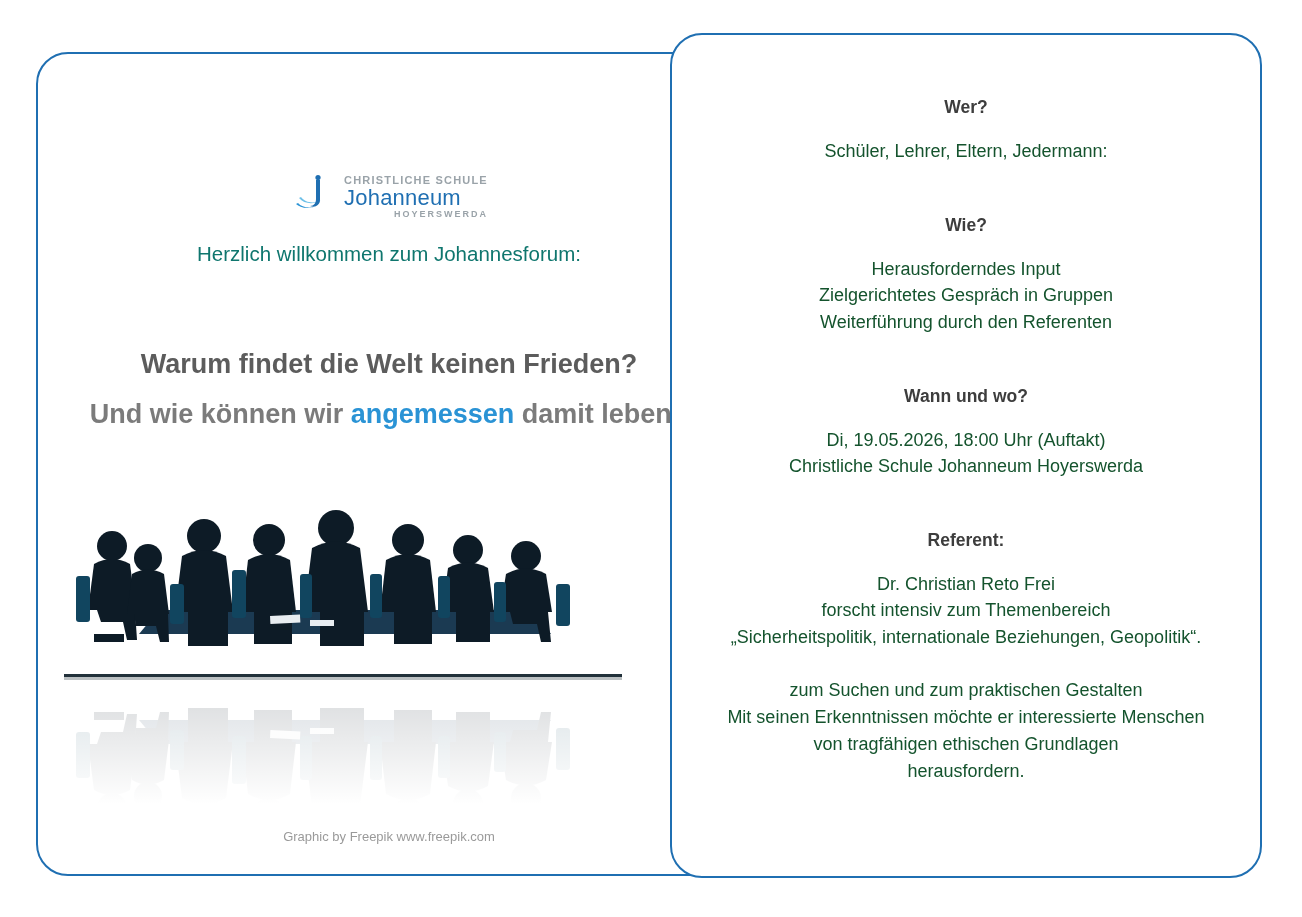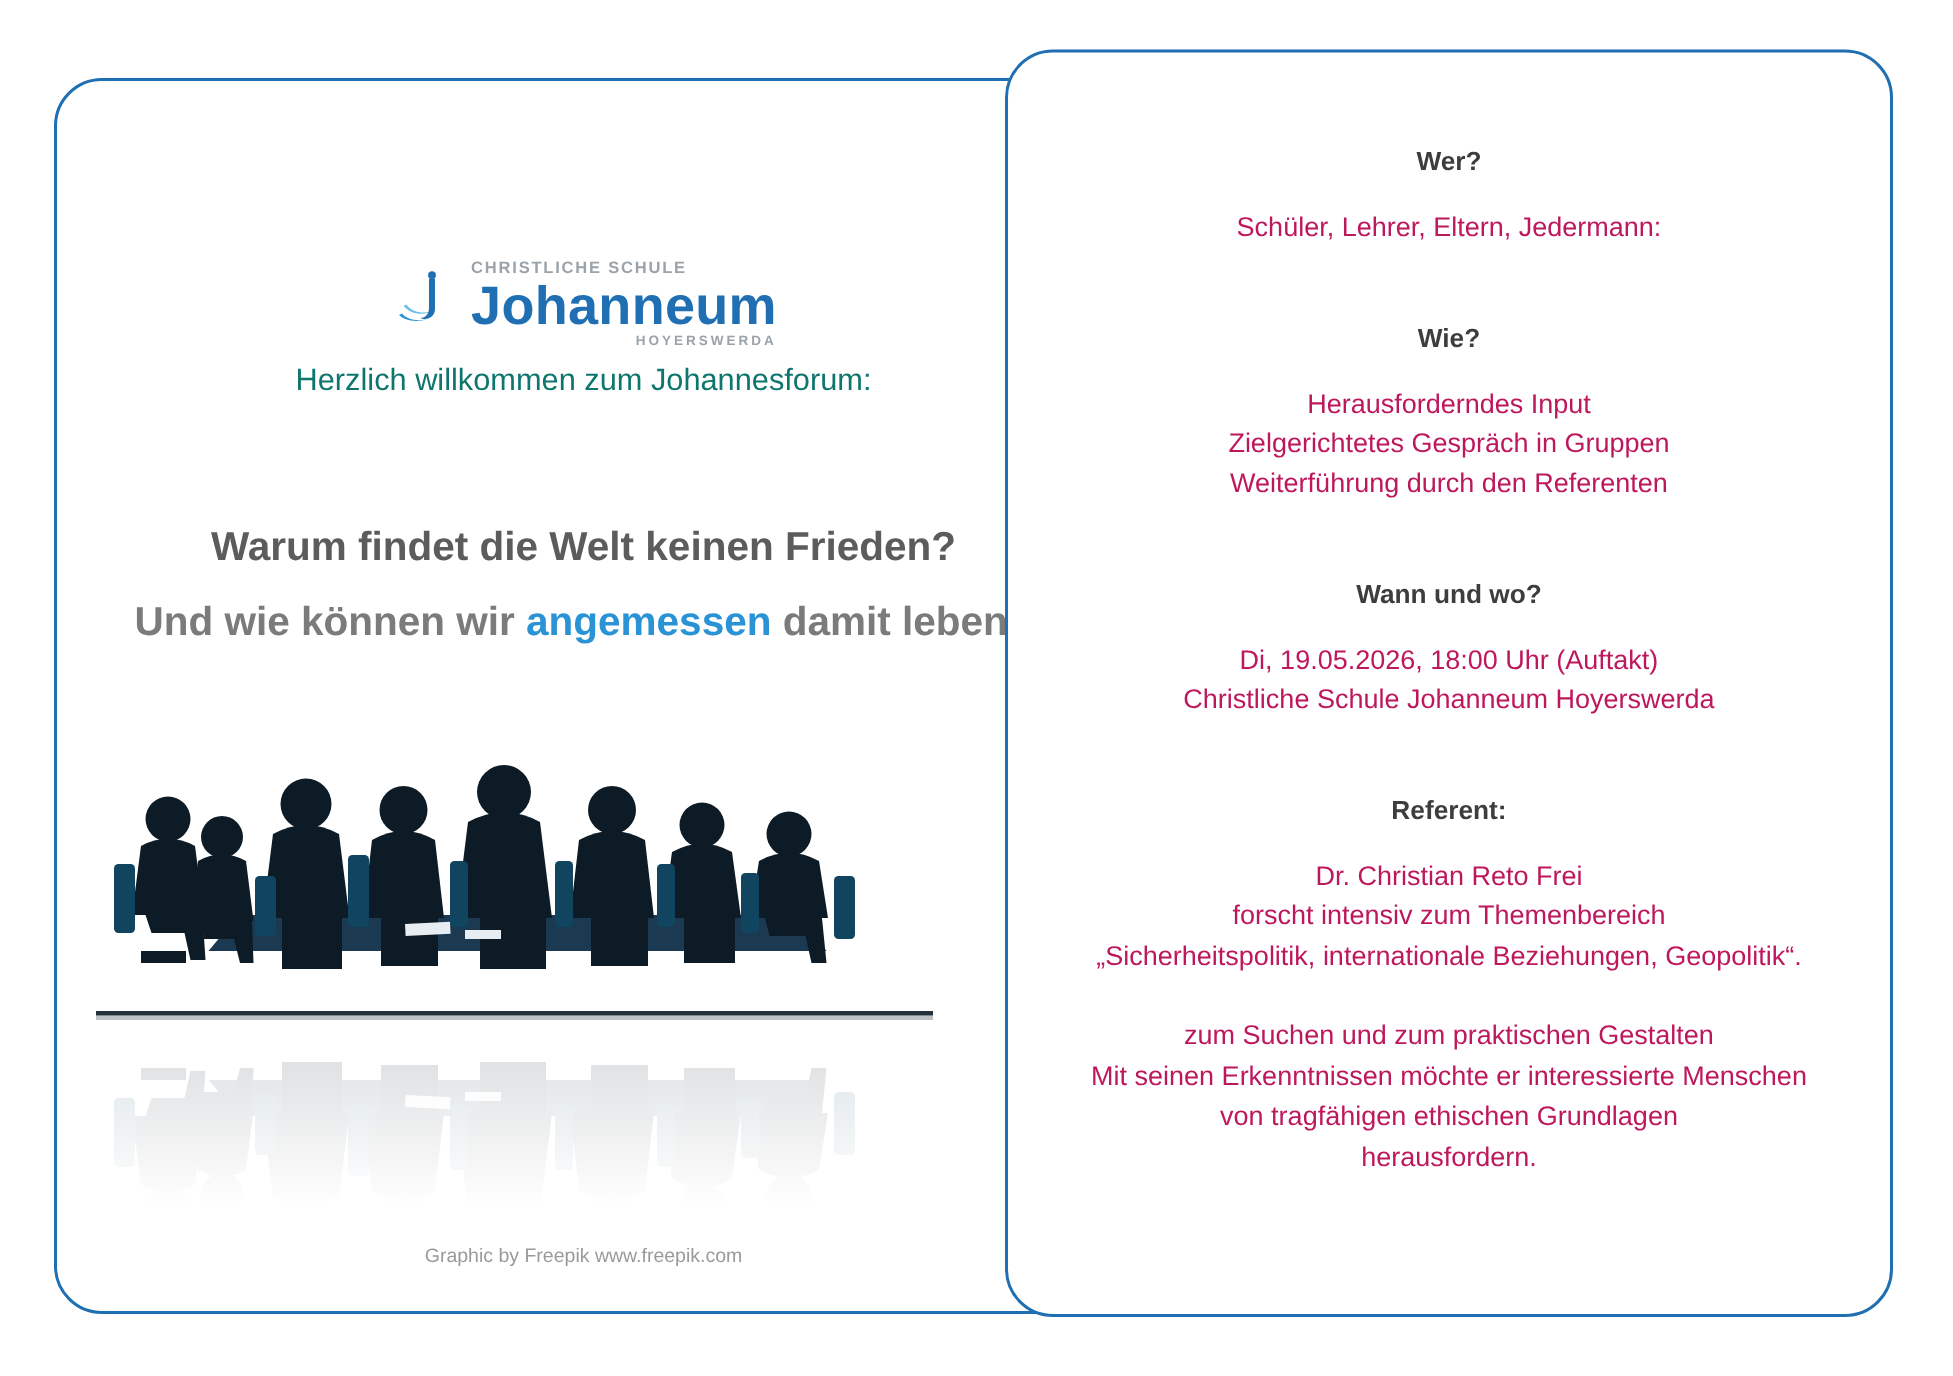--- a/index.html
+++ b/index.html
@@ -74,22 +74,22 @@
     line-height: 1;
   }
   .logo-top {
     font-size: 11px;
     letter-spacing: 1.2px;
     color: #9aa3a9;
     font-weight: 700;
     text-align: left;
   }
   .logo-main {
-    font-size: 36px;
-    font-weight: 700;
+    font-size: 22px;
+    font-weight: 400;
     color: #1f6fb2;
     letter-spacing: 0.2px;
     line-height: 1.05;
   }
   .logo-bottom {
     font-size: 9px;
     letter-spacing: 2px;
     color: #9aa3a9;
     font-weight: 700;
     text-align: right;
@@ -158,21 +158,21 @@
   }
   .block { margin-bottom: 26px; }
   .block-title {
     font-size: 17.5px;
     font-weight: 700;
     color: #3d3d3d;
     margin-bottom: 20px;
   }
   .block-line {
     font-size: 18px;
-    color: #be185d;
+    color: #14532d;
     line-height: 1.48;
   }
   .block.first { margin-top: 4px; }
   .block.closing .block-line { line-height: 1.5; }
   .spacer-24 { height: 24px; }
 </style>
 </head>
 <body>
 
 <div class="flyer">

